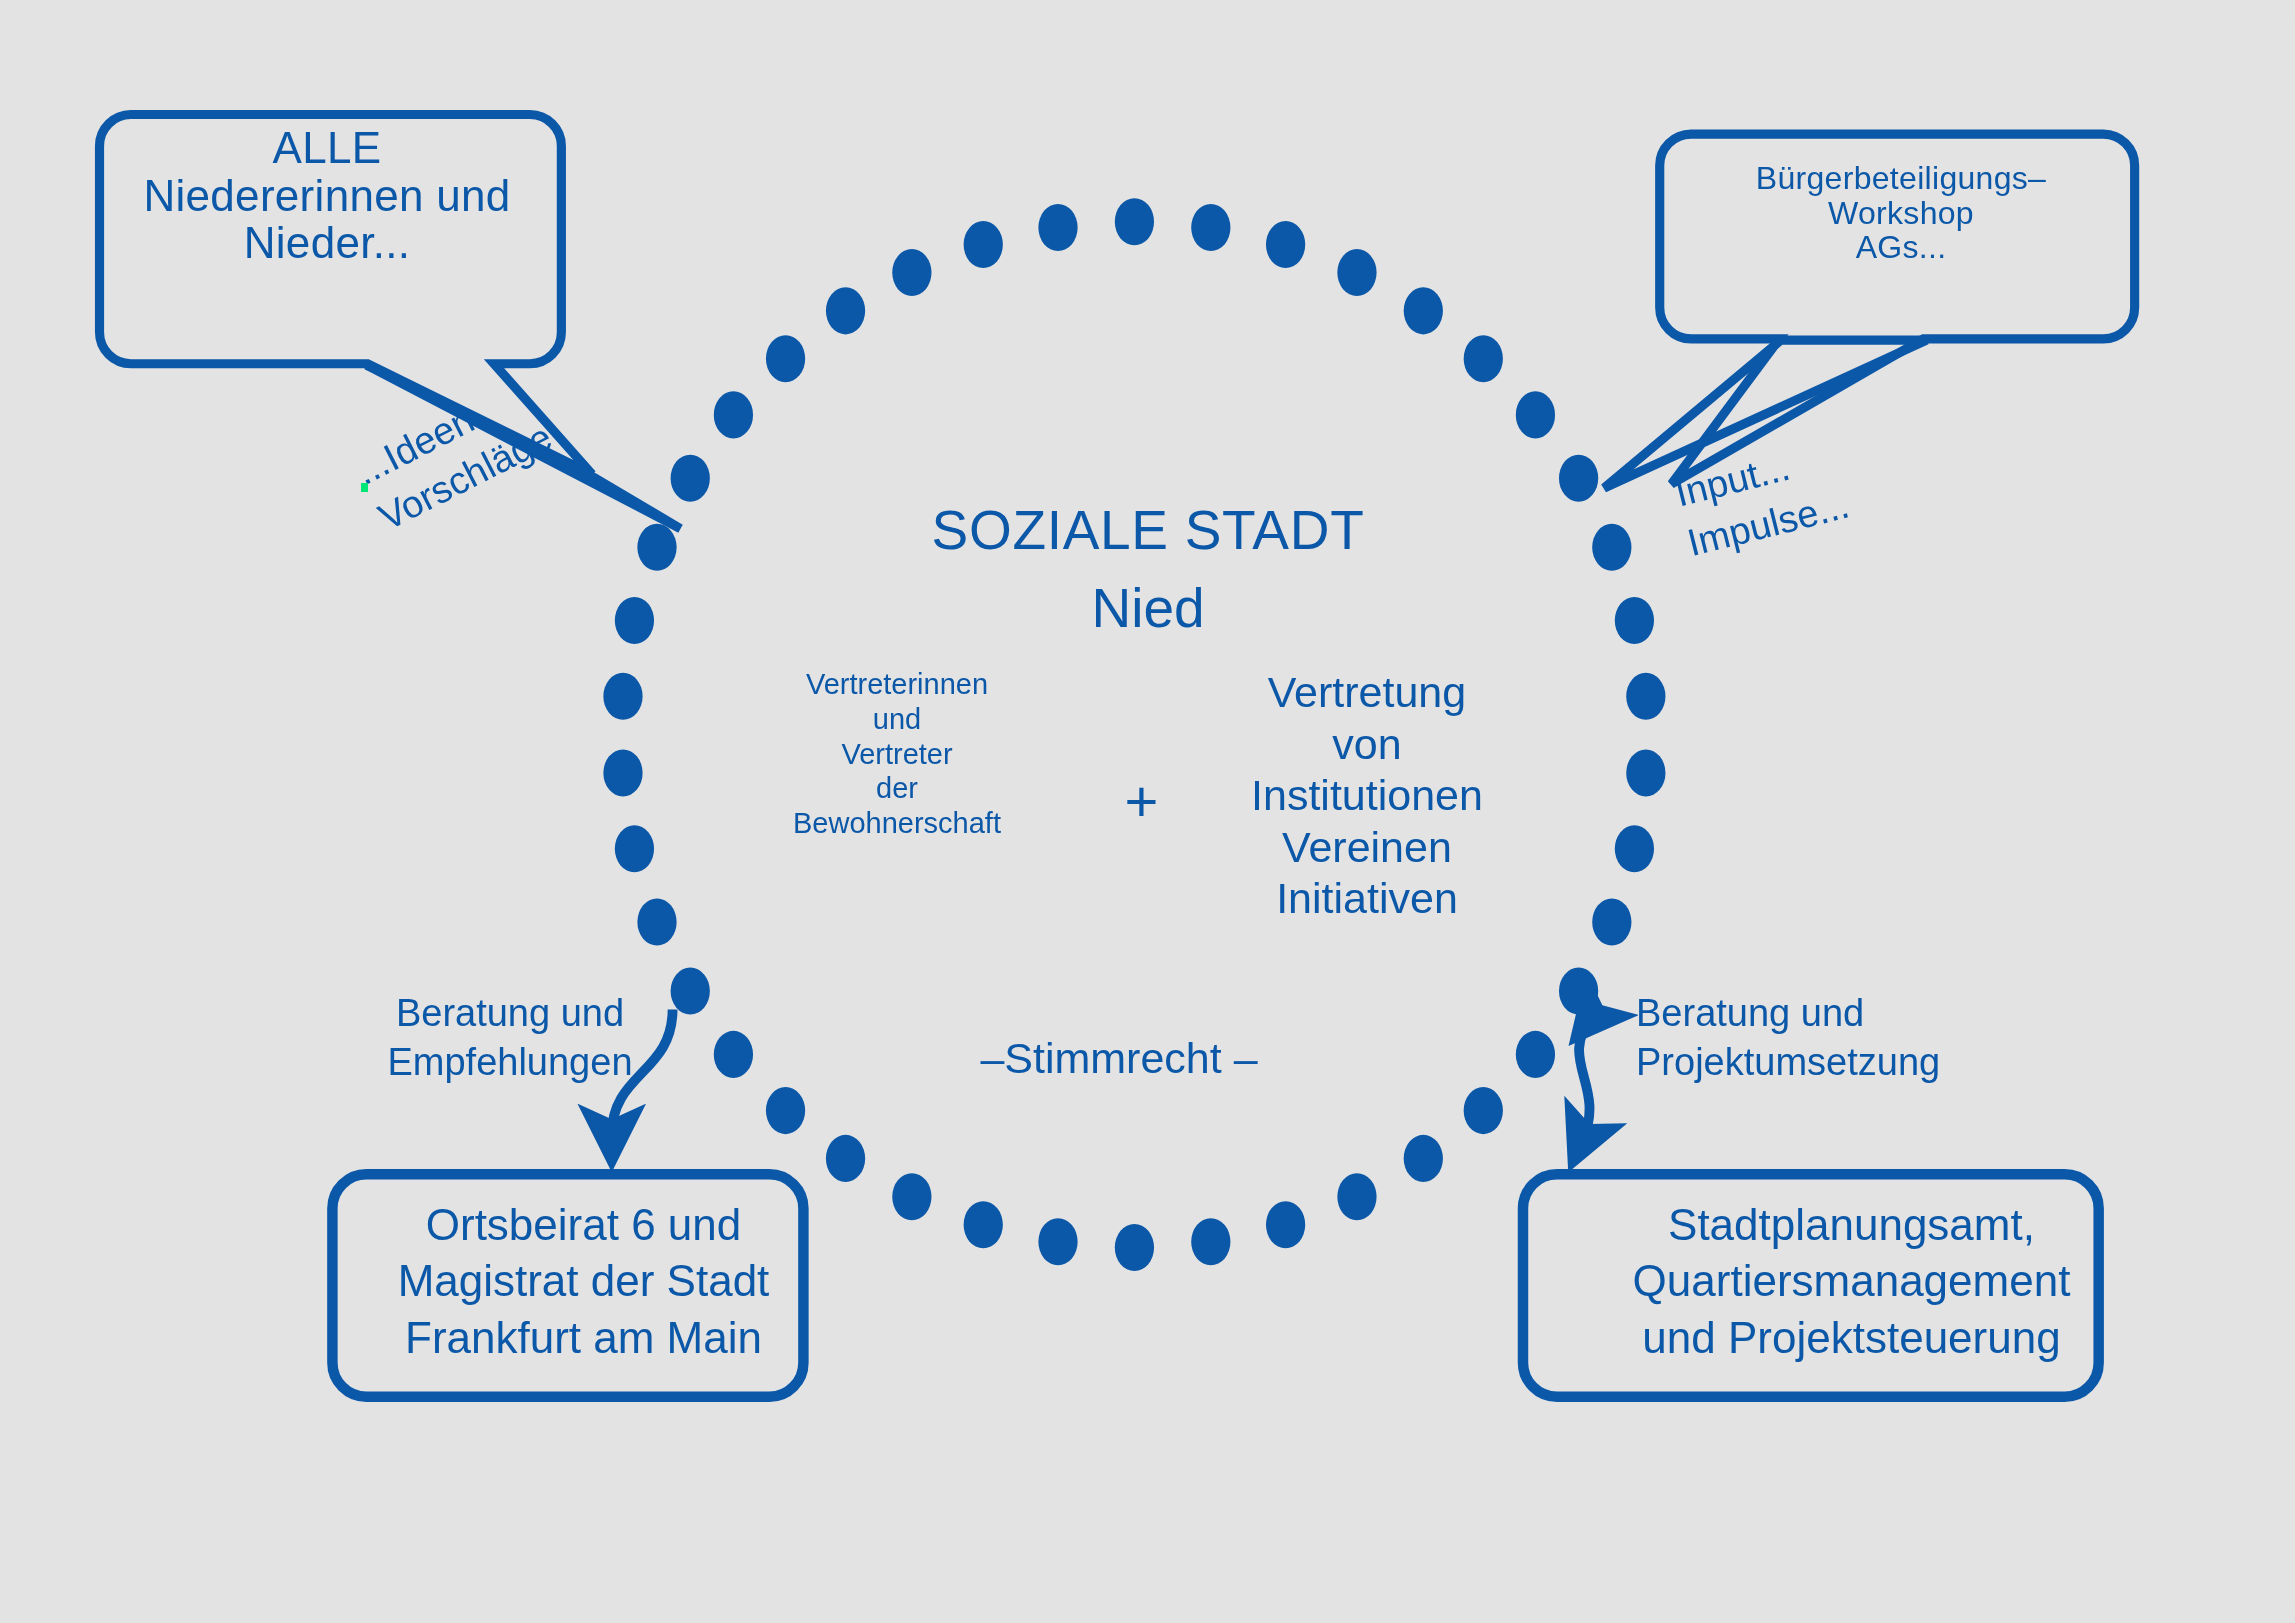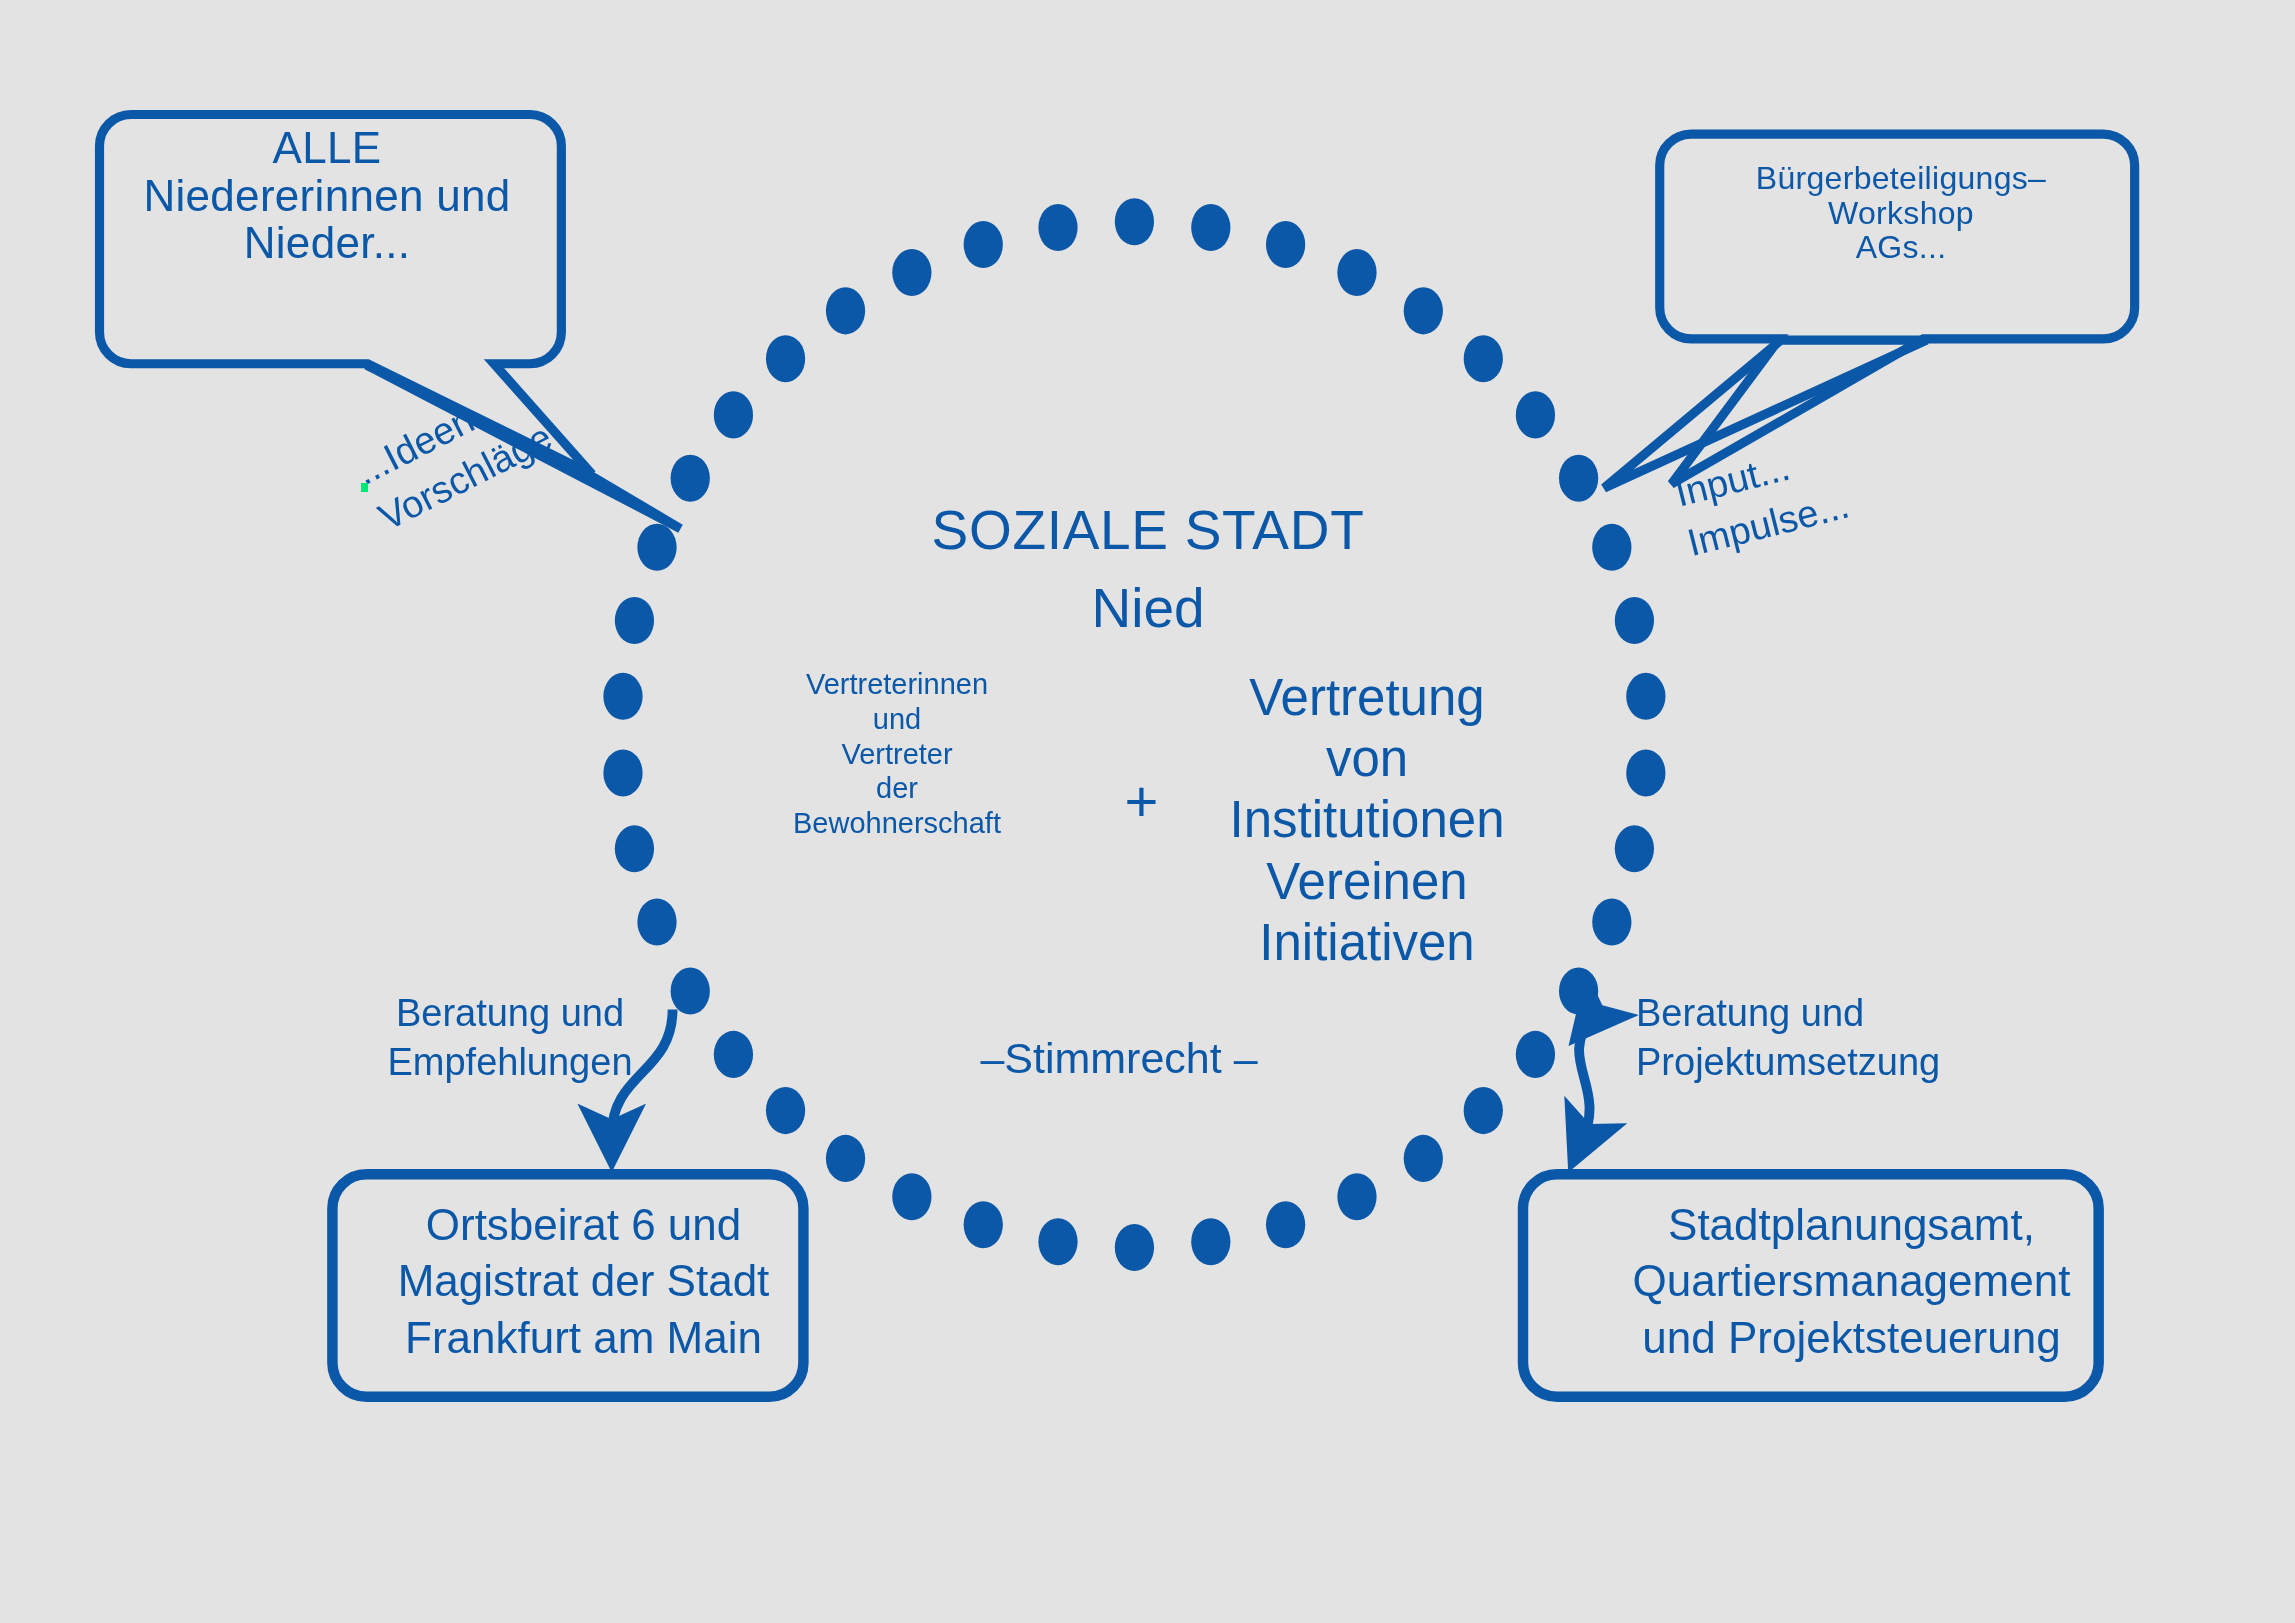--- a/index.html
+++ b/index.html
@@ -56,21 +56,21 @@
     left: 821px; top: 579px; width: 654px;
     font-size: 55px; font-weight: 400;
   }
   
   #col-left {
     left: 694px; top: 667px; width: 406px;
     font-size: 29px; line-height: 1.2;
   }
   #col-right {
     left: 1197px; top: 667px; width: 340px;
-    font-size: 51px; line-height: 1.2;
+    font-size: 43px; line-height: 1.2;
   }
   #plus-sign {
     left: 1086px; top: 772px; width: 111px;
     font-size: 58px; line-height: 1;
   }
   #stimmrecht {
     left: 916px; top: 1035px; width: 406px;
     font-size: 43px;
   }
   

